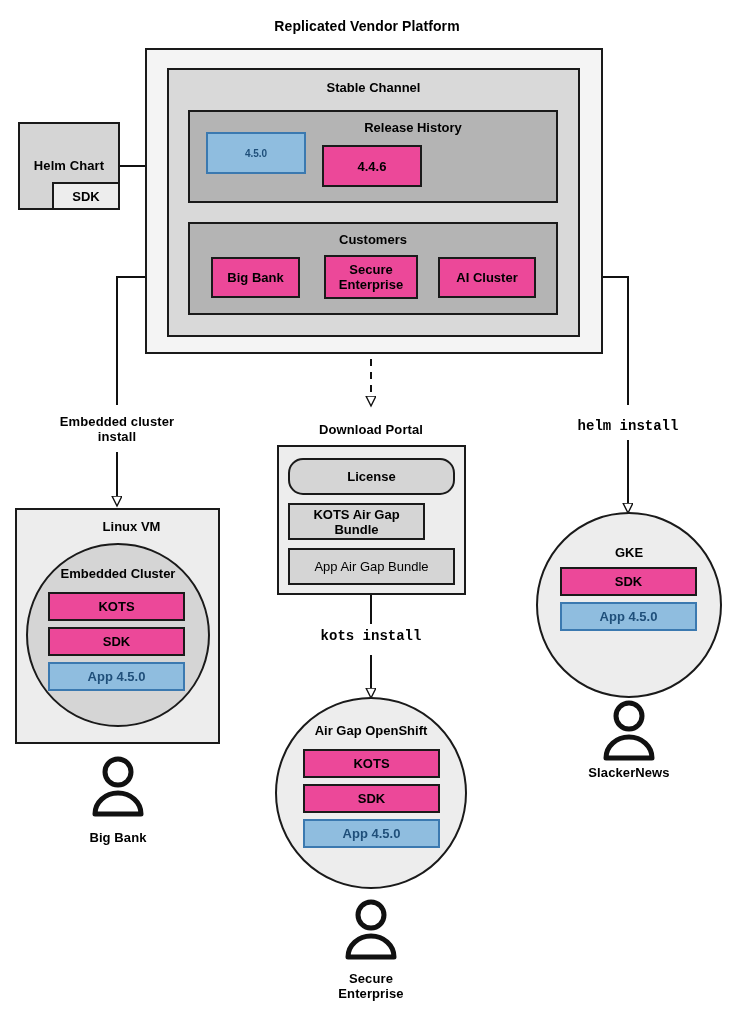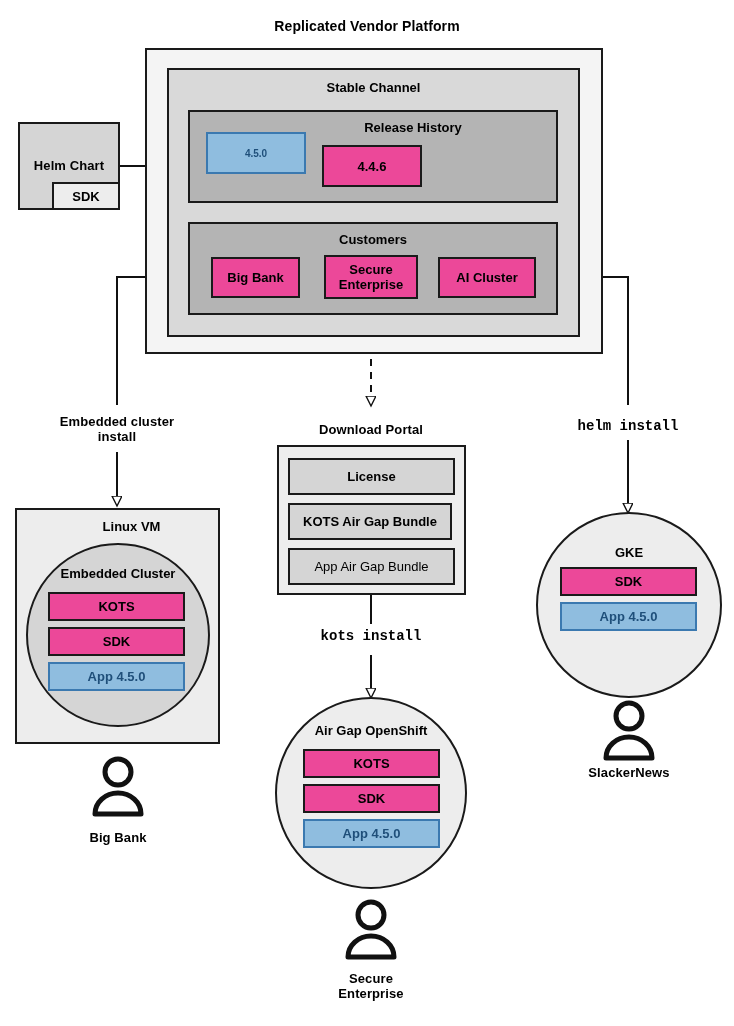--- a/index.html
+++ b/index.html
@@ -77,22 +77,22 @@
   <div class="lbl" style="left:18px;top:158px;width:102px;">Helm Chart</div>
   <div class="box f-lite ctr" style="left:52px;top:182px;width:68px;height:28px;font-weight:bold;font-size:13px;">SDK</div>
 
   <div class="lbl" style="left:37px;top:414px;width:160px;white-space:pre-line;">Embedded cluster
 install</div>
   <div class="lbl mono" style="left:291px;top:628px;width:160px;">kots install</div>
   <div class="lbl mono" style="left:548px;top:418px;width:160px;">helm install</div>
 
   <div class="lbl" style="left:271px;top:422px;width:200px;">Download Portal</div>
   <div class="box f-lite" style="left:277px;top:445px;width:189px;height:150px;"></div>
-  <div class="box f-grey ctr" style="left:288px;top:458px;width:167px;height:37px;font-weight:bold;font-size:13px;">License</div>
-  <div class="box f-grey ctr" style="left:288px;top:503px;width:164px;height:37px;font-weight:bold;font-size:13px;">KOTS Air Gap Bundle</div>
+  <div class="box f-grey ctr" style="left:288px;top:458px;width:167px;height:37px;font-weight:bold;font-size:13px;border-radius:15px;">License</div>
+  <div class="box f-grey ctr" style="left:288px;top:503px;width:137px;height:37px;font-weight:bold;font-size:13px;">KOTS Air Gap Bundle</div>
   <div class="box f-grey ctr" style="left:288px;top:548px;width:167px;height:37px;font-weight:normal;font-size:13px;">App Air Gap Bundle</div>
 
   <div class="box f-lite" style="left:15px;top:508px;width:205px;height:236px;"></div>
   <div class="title" style="left:29px;top:519px;width:205px;">Linux VM</div>
   <div class="box circle f-grey" style="left:26px;top:543px;width:184px;height:184px;background:#d5d5d5;"></div>
   <div class="title" style="left:26px;top:566px;width:184px;">Embedded Cluster</div>
   <div class="box f-white ctr" style="left:48px;top:592px;width:137px;height:29px;font-weight:bold;font-size:13px;">KOTS</div>
   <div class="box f-white ctr" style="left:48px;top:627px;width:137px;height:29px;font-weight:bold;font-size:13px;">SDK</div>
   <div class="box f-blue ctr" style="left:48px;top:662px;width:137px;height:29px;font-weight:bold;font-size:13px;">App 4.5.0</div>
 

